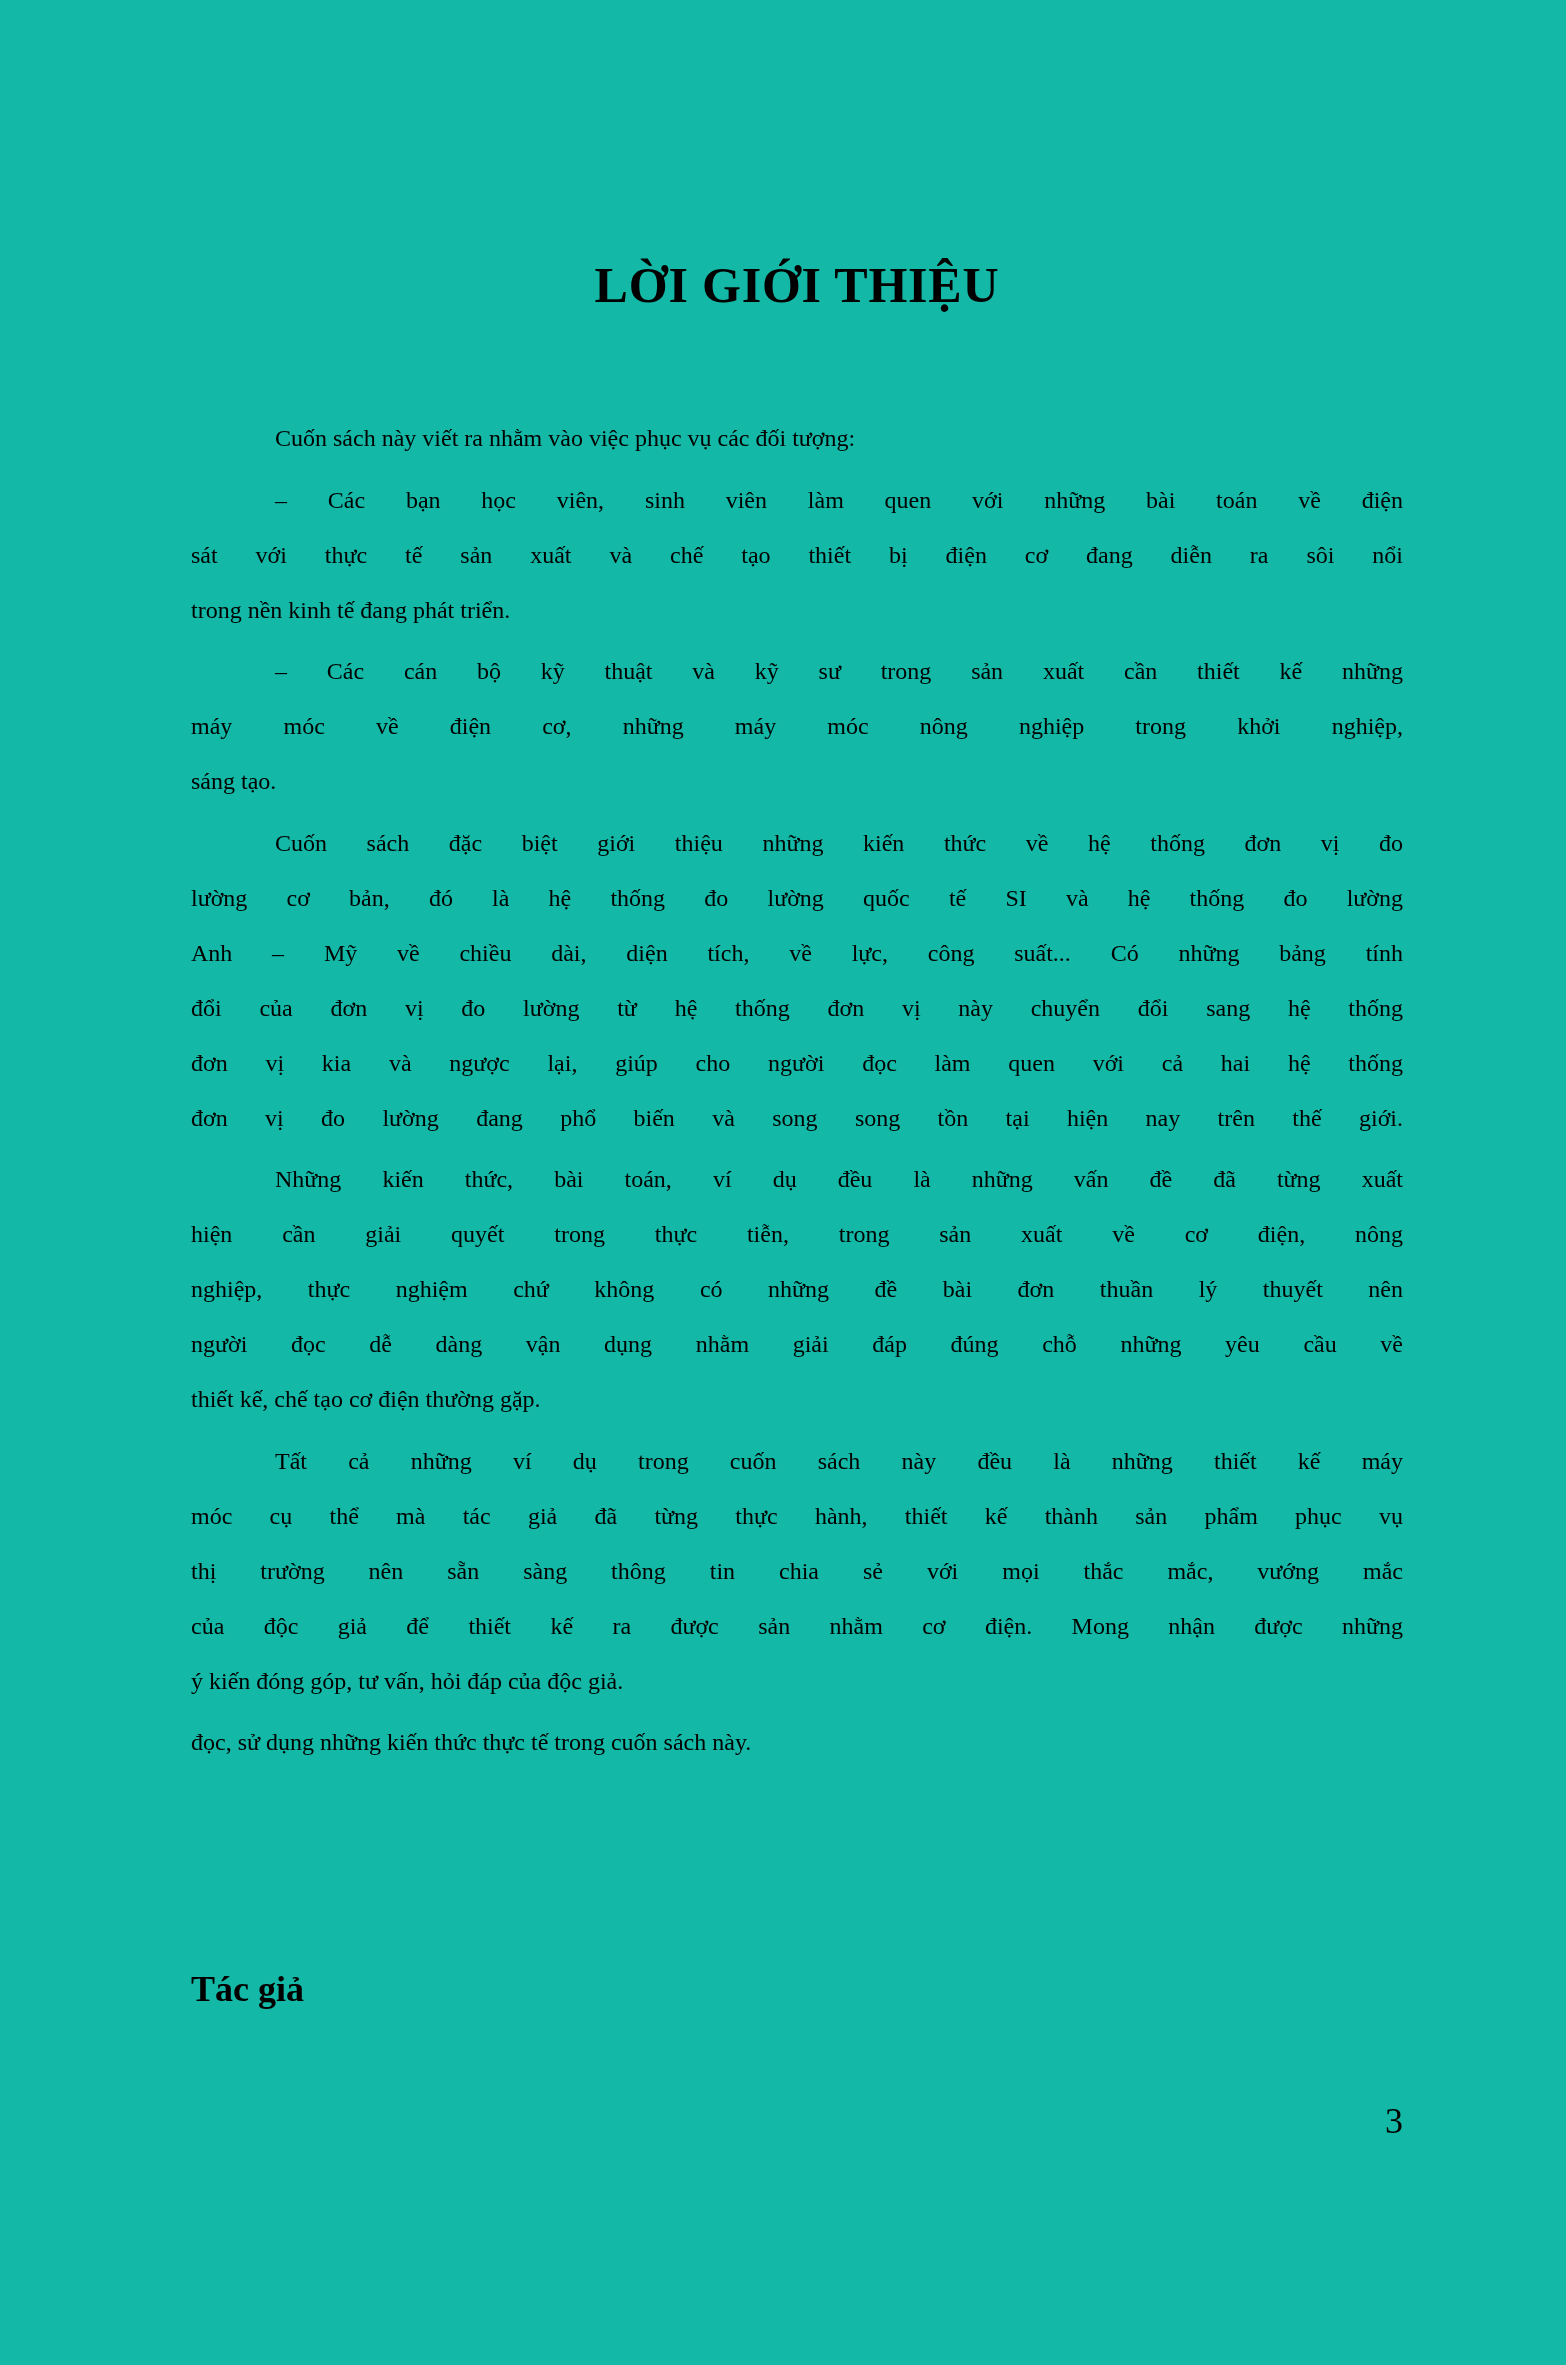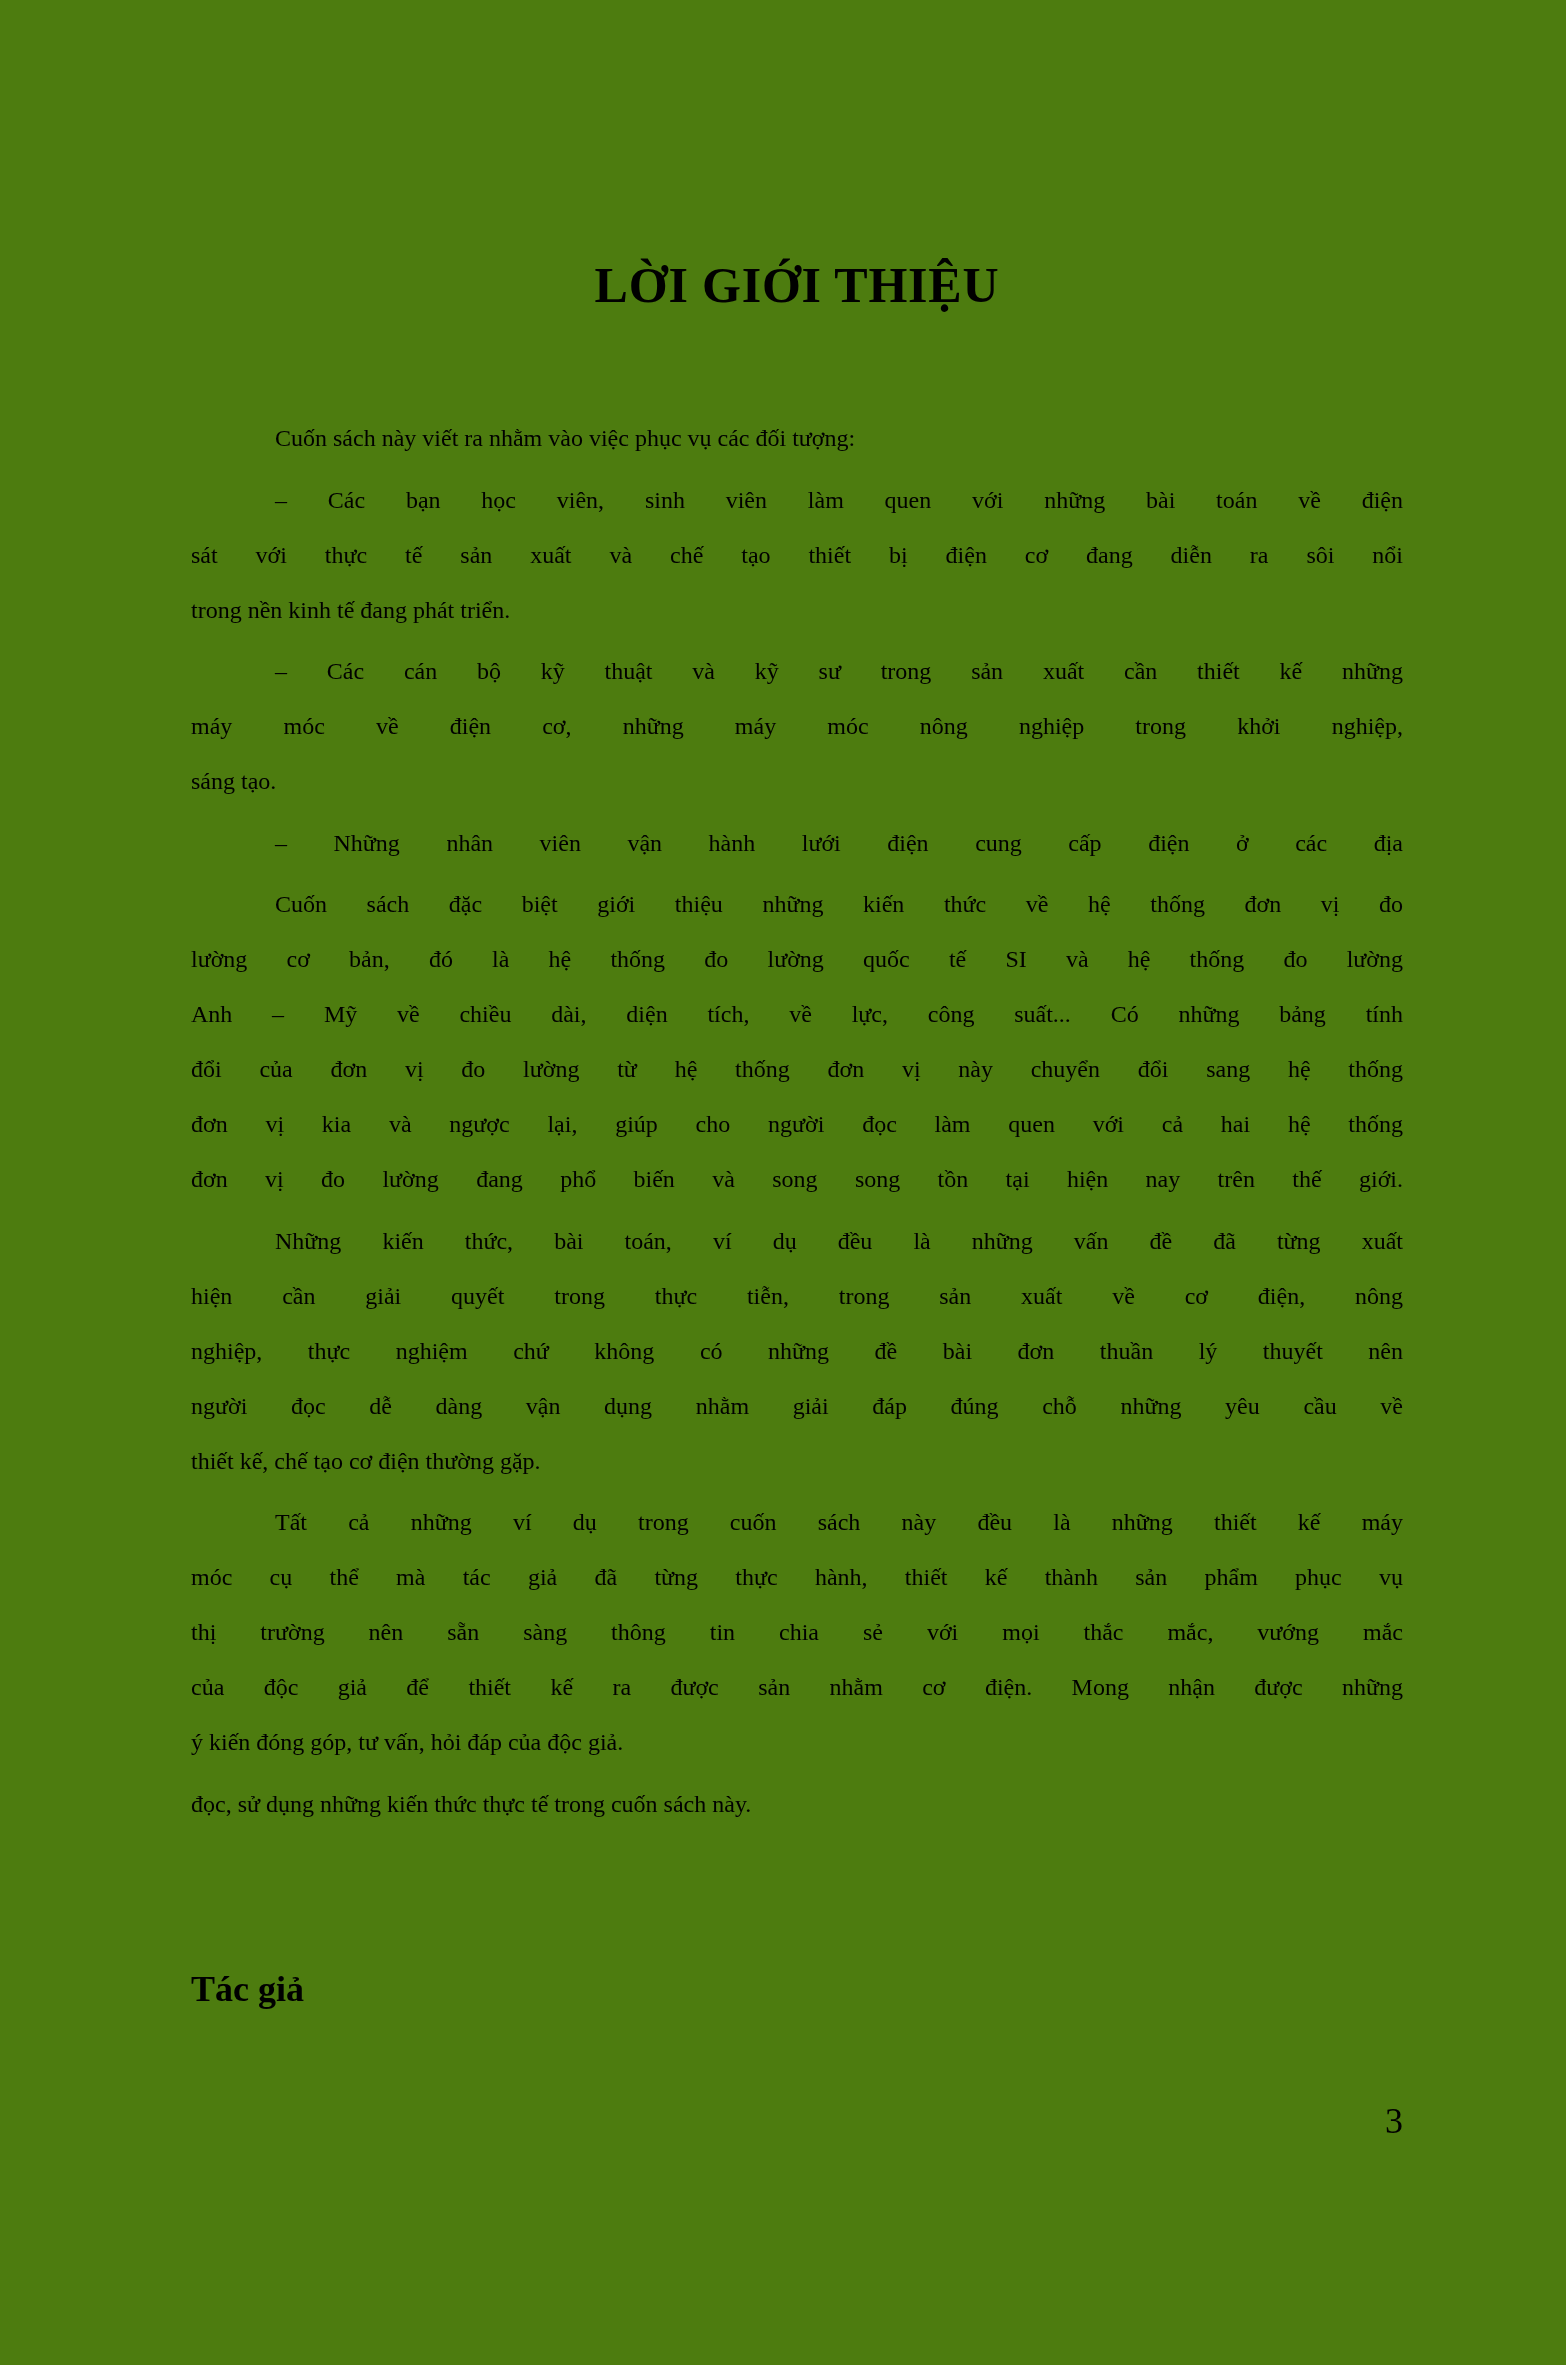--- a/index.html
+++ b/index.html
@@ -4,21 +4,21 @@
 <style>
   html, body {
     margin: 0;
     padding: 0;
     background: #e8e8e8;
   }
   .page {
     position: relative;
     width: 1567px;
     height: 2366px;
-    background: #4d7c0f;
+    background: #14b8a6;
     font-family: "Liberation Serif", "DejaVu Serif", serif;
     color: #000000;
     overflow: hidden;
   }
   .title {
     position: absolute;
     top: 254px;
     left: 191px;
     width: 1212px;
     margin: 0;
@@ -88,21 +88,20 @@
         <div class="line first fill">– Các bạn học viên, sinh viên làm quen với những bài toán về điện</div>
         <div class="line fill">sát với thực tế sản xuất và chế tạo thiết bị điện cơ đang diễn ra sôi nổi</div>
         <div class="line">trong nền kinh tế đang phát triển.</div>
       </div>
       <div class="para">
         <div class="line first fill">– Các cán bộ kỹ thuật và kỹ sư trong sản xuất cần thiết kế những</div>
         <div class="line fill">máy móc về điện cơ, những máy móc nông nghiệp trong khởi nghiệp,</div>
         <div class="line">sáng tạo.</div>
       </div>
       <div class="para">
-        <div class="line first fill">– Những nhân viên vận hành lưới điện cung cấp điện ở các địa</div>
       </div>
       <div class="para">
         <div class="line first fill">Cuốn sách đặc biệt giới thiệu những kiến thức về hệ thống đơn vị đo</div>
         <div class="line fill">lường cơ bản, đó là hệ thống đo lường quốc tế SI và hệ thống đo lường</div>
         <div class="line fill">Anh – Mỹ về chiều dài, diện tích, về lực, công suất... Có những bảng tính</div>
         <div class="line fill">đổi của đơn vị đo lường từ hệ thống đơn vị này chuyển đổi sang hệ thống</div>
         <div class="line fill">đơn vị kia và ngược lại, giúp cho người đọc làm quen với cả hai hệ thống</div>
         <div class="line fill">đơn vị đo lường đang phổ biến và song song tồn tại hiện nay trên thế giới.</div>
       </div>
       <div class="para">

